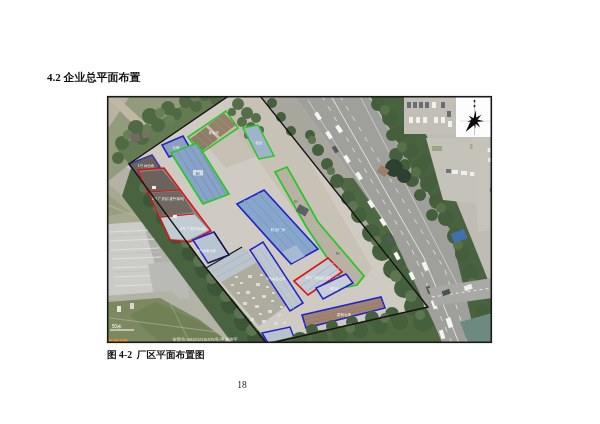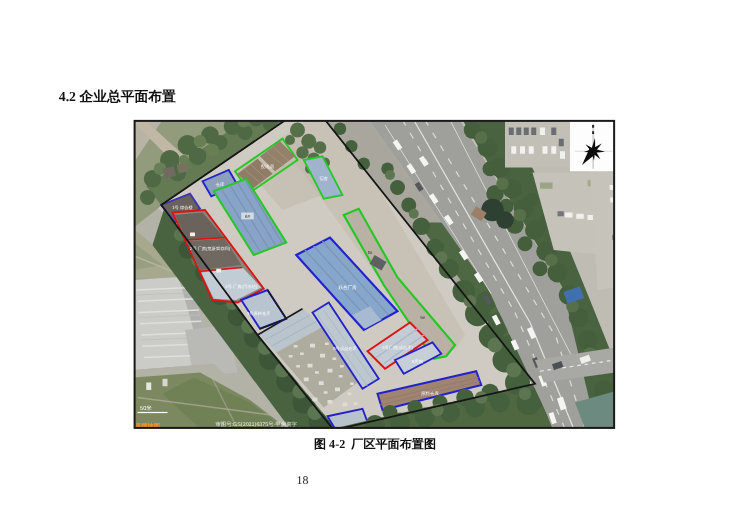--- a/index.html
+++ b/index.html
@@ -491,15 +491,15 @@
 <polygon points="467.1,121.5 474.3,119.0 474.7,122.0"></polygon>
 <polygon points="468.4,115.4 475.5,119.3 473.5,121.7"></polygon>
 </g>
 </g>
 </g>
 
 <rect x="107.7" y="96.7" width="383.6" height="245.6" fill="none" stroke="#1a1a1a" stroke-width="1.6"></rect>
 </svg>
 </div>
 
-<div class="abs" style="left:107px;top:349px;width:386px;text-align:center;font-size:9.7px;font-weight:bold;color:#111;">图 4-2&nbsp; 厂区平面布置图</div>
+<div class="abs" style="left:107px;top:349px;width:386px;font-size:9.7px;font-weight:bold;color:#111;">图 4-2&nbsp; 厂区平面布置图</div>
 
 <div class="abs" style="left:0;top:380px;width:484px;text-align:center;font-size:9.5px;color:#222;">18</div>
 
 </body></html>

